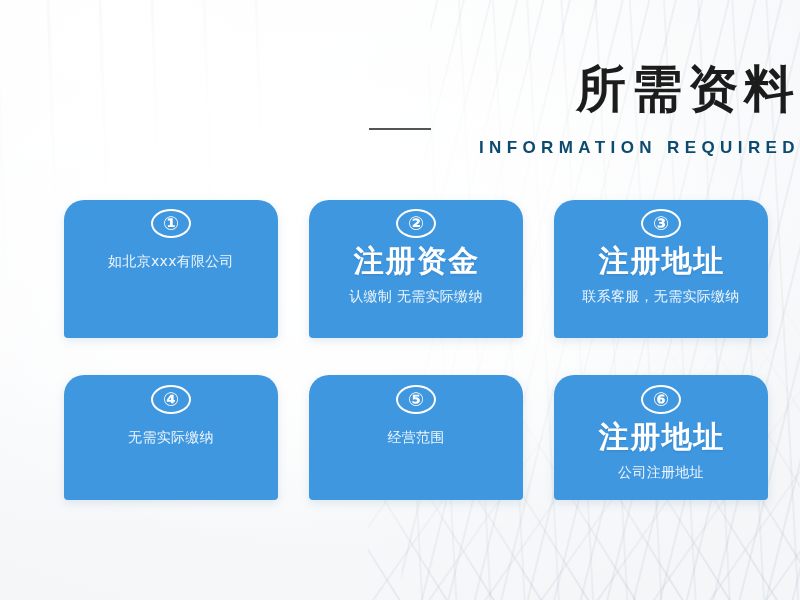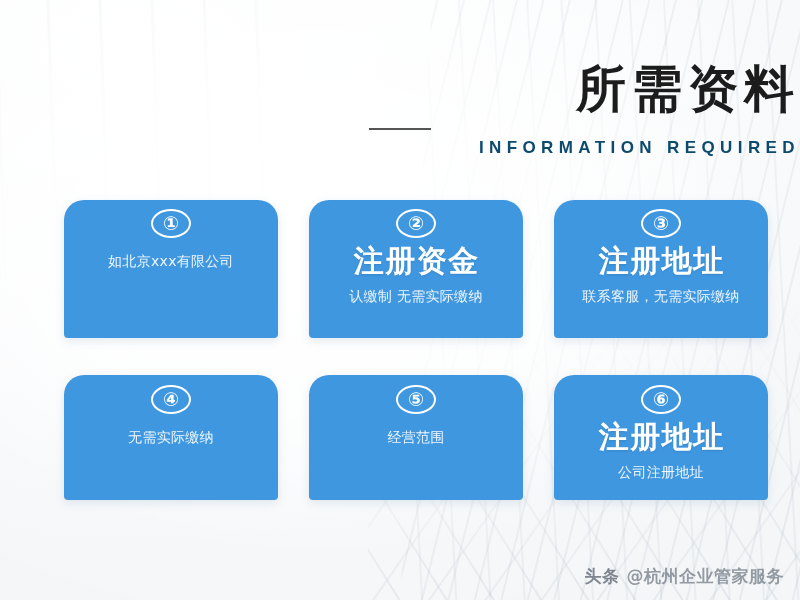--- a/index.html
+++ b/index.html
@@ -243,18 +243,14 @@
     </div>
 
     <div class="card">
       <div class="badge">⑥</div>
       <div class="card-title">注册地址</div>
       <div class="card-desc">公司注册地址</div>
     </div>
 
   </div>
 
-  <div class="watermark">
-    <span class="wm-brand">头条</span>
-    <span class="wm-handle">@杭州企业管家服务</span>
-  </div>
 
 </div>
 
 </body></html>

